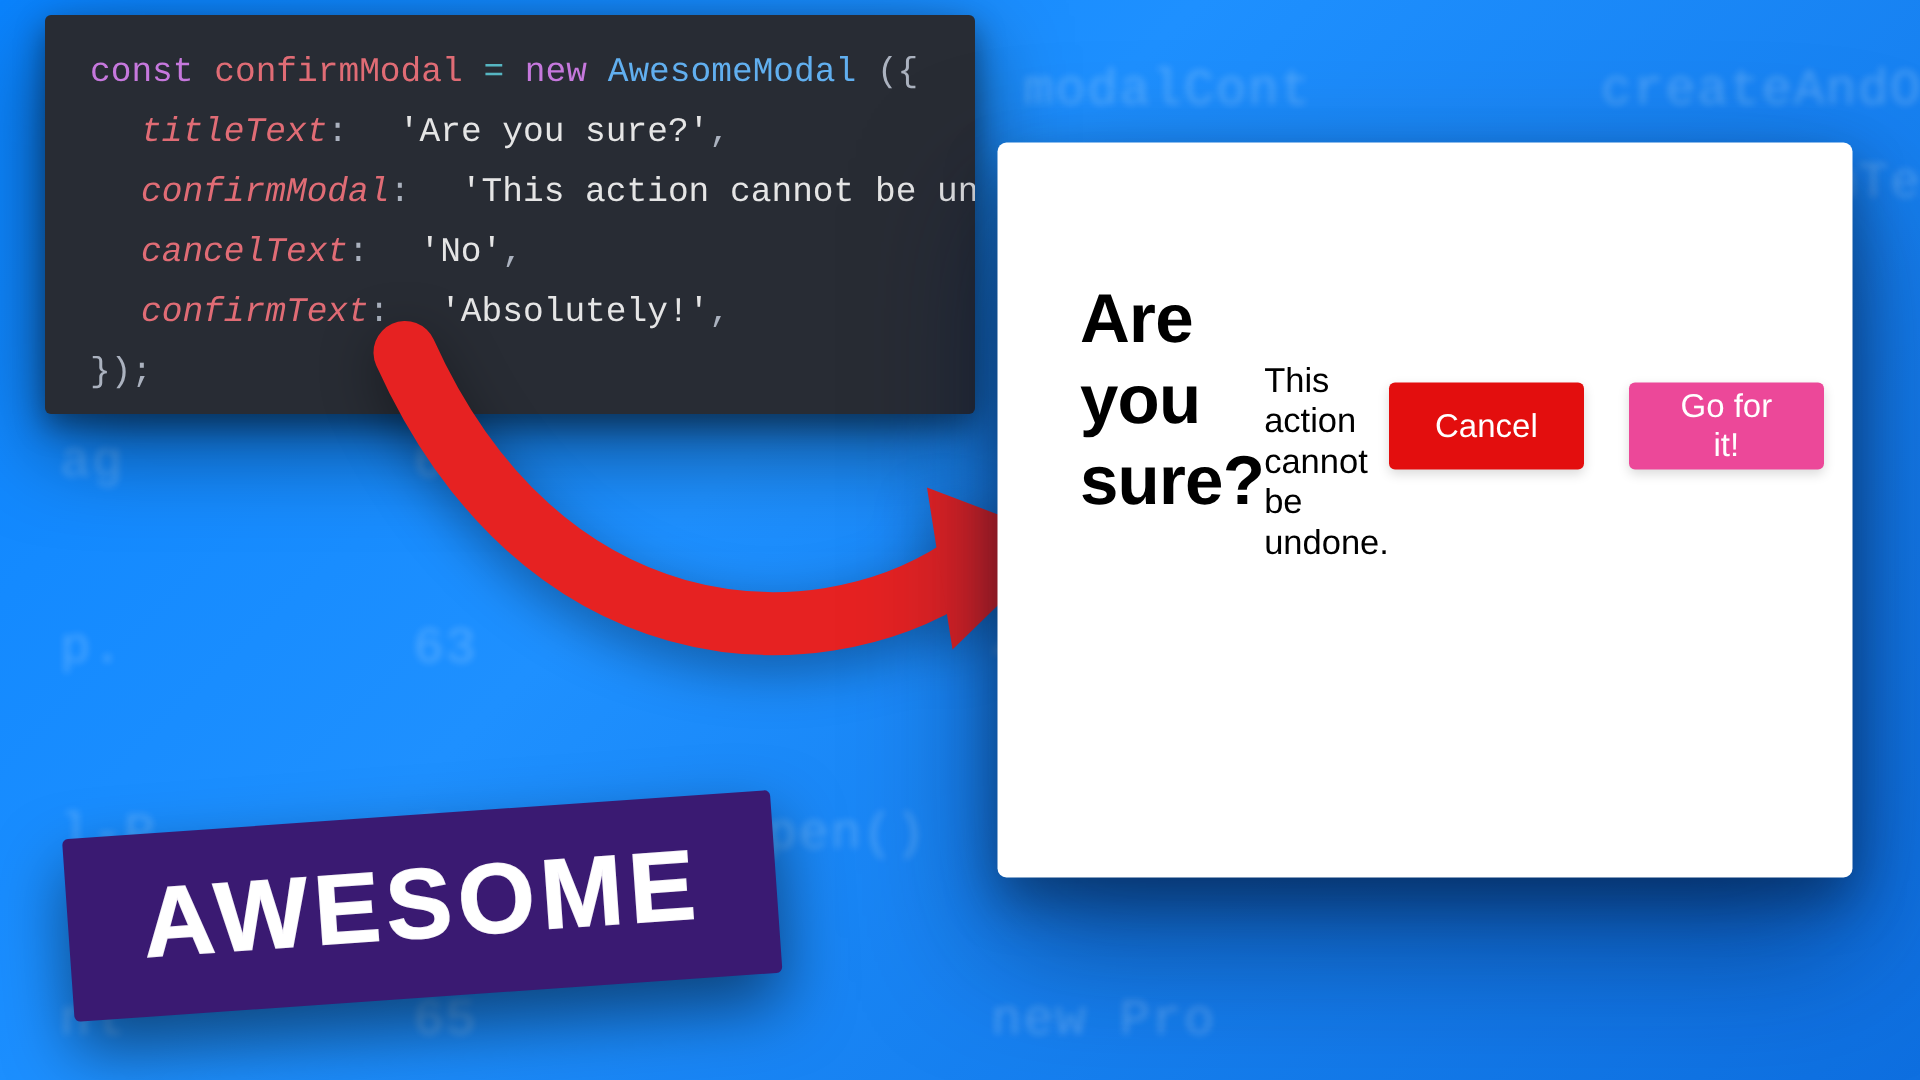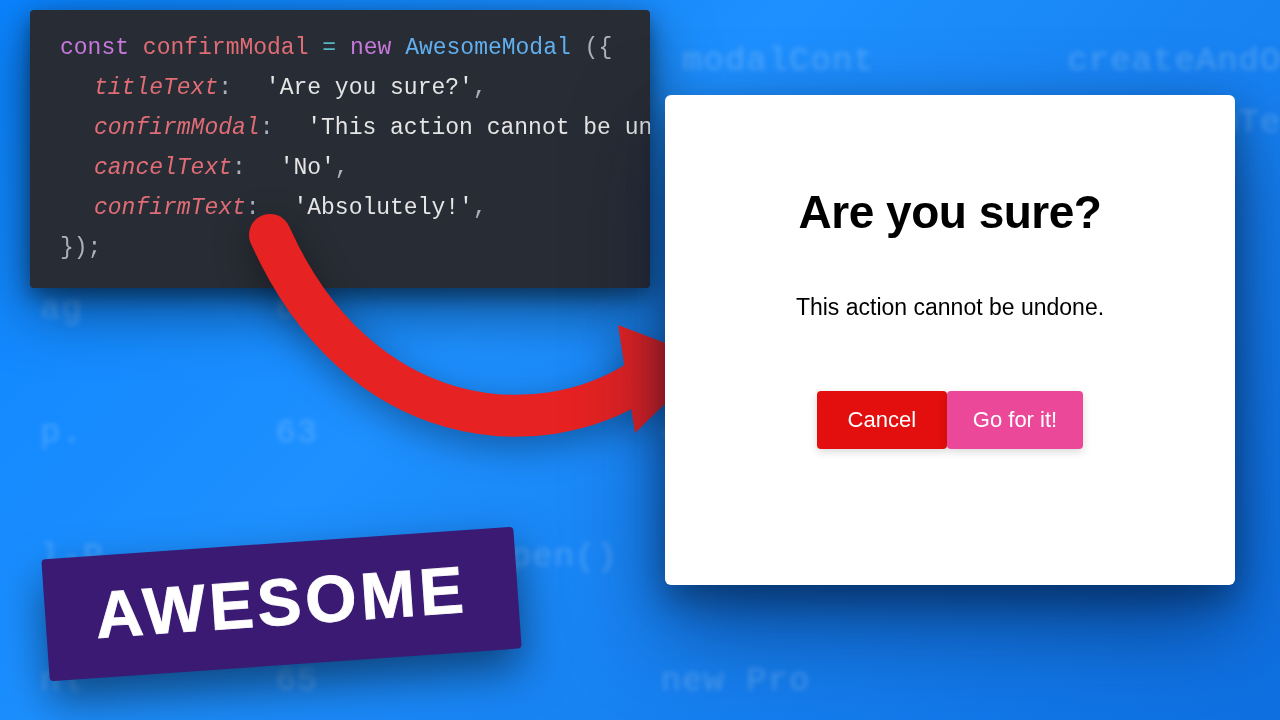--- a/index.html
+++ b/index.html
@@ -27,21 +27,21 @@
   }
 
   
   .code-panel {
     position: absolute;
     top: 10px;
     left: 30px;
     width: 620px;
     background: #282c34;
     border-radius: 4px;
-    padding: 18px 22px 20px 30px;
+    padding: 18px 22px 8px 30px;
     box-shadow: 0 20px 60px rgba(0,0,0,0.5), 0 8px 20px rgba(0,0,0,.4);
     font-family: "SFMono-Regular", Consolas, "Liberation Mono", Menlo, monospace;
     font-size: 23px;
     line-height: 40px;
     color: #abb2bf;
     overflow: hidden;
     white-space: nowrap;
   }
   .tok-kw   { color: #c678dd; }   
   .tok-var  { color: #e06c75; }   
@@ -56,38 +56,39 @@
   .modal {
     position: absolute;
     top: 95px;
     right: 45px;
     width: 570px;
     height: 490px;
     background: #ffffff;
     border-radius: 6px;
     box-shadow: 0 40px 90px rgba(0,20,60,0.55), 0 15px 35px rgba(0,0,0,.35);
     display: flex;
-    flex-direction: column;
-    align-items: center;
+    flex-direction: row;
+    align-items: flex-start;
     padding: 90px 55px 55px 55px;
   }
   .modal-title {
     font-size: 46px;
     font-weight: 700;
     color: #000;
     letter-spacing: -0.5px;
   }
   .modal-message {
     margin-top: 55px;
     font-size: 23px;
     color: #000;
   }
   .modal-buttons {
     margin-top: 70px;
     display: flex;
+    gap: 30px;
   }
   .btn {
     min-width: 130px;
     height: 58px;
     padding: 0 26px;
     border: none;
     border-radius: 4px;
     font-size: 22px;
     color: #fff;
     cursor: pointer;

